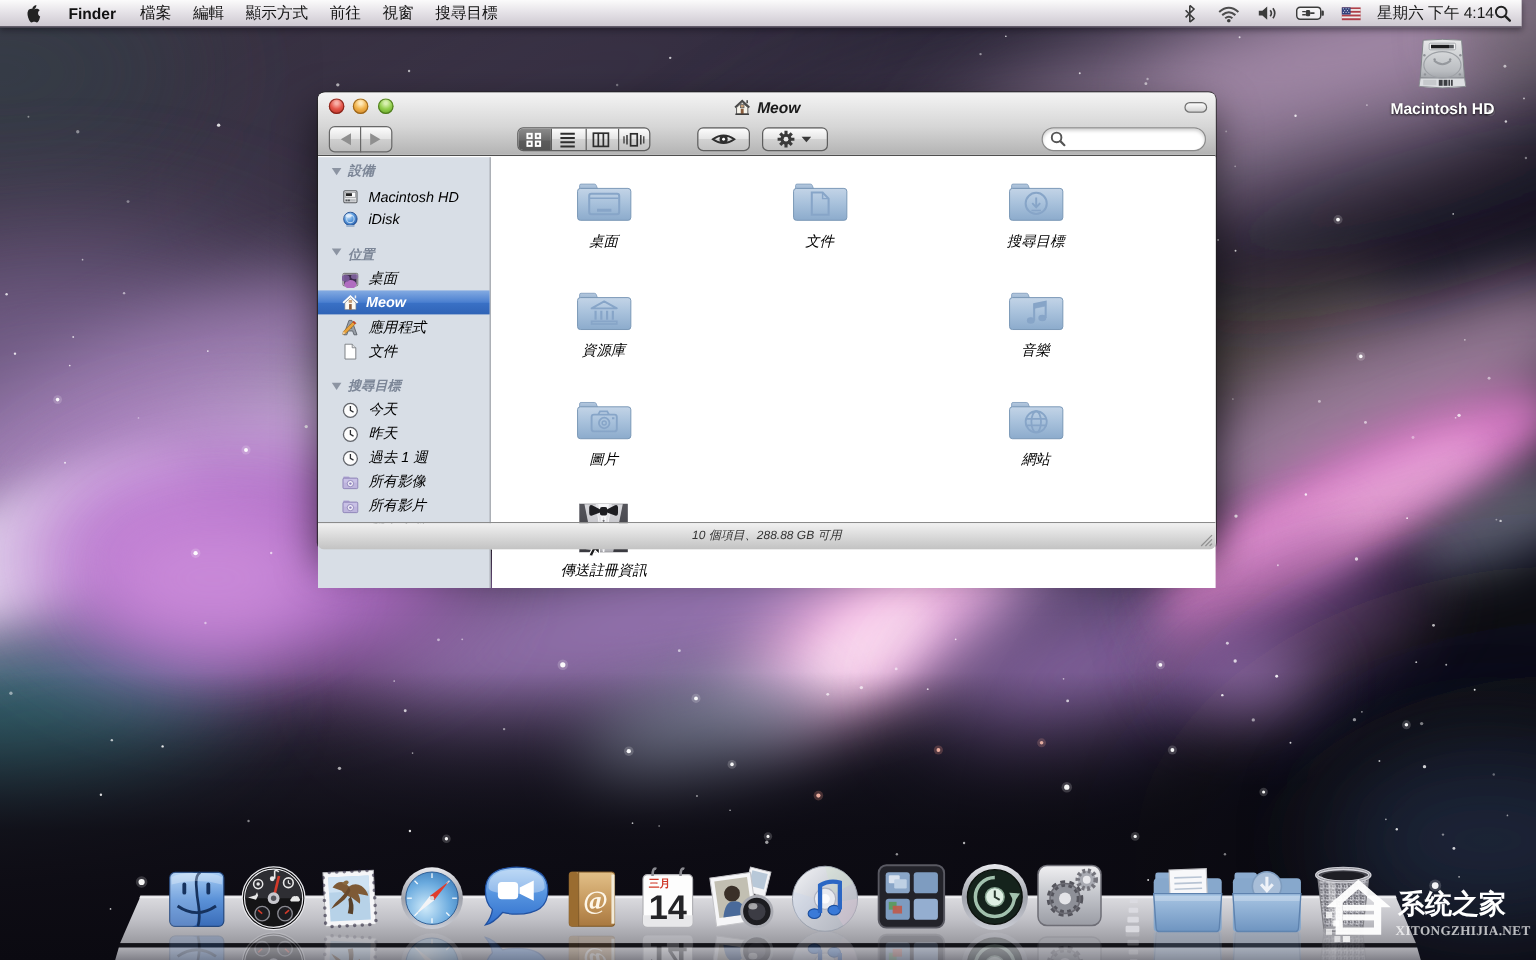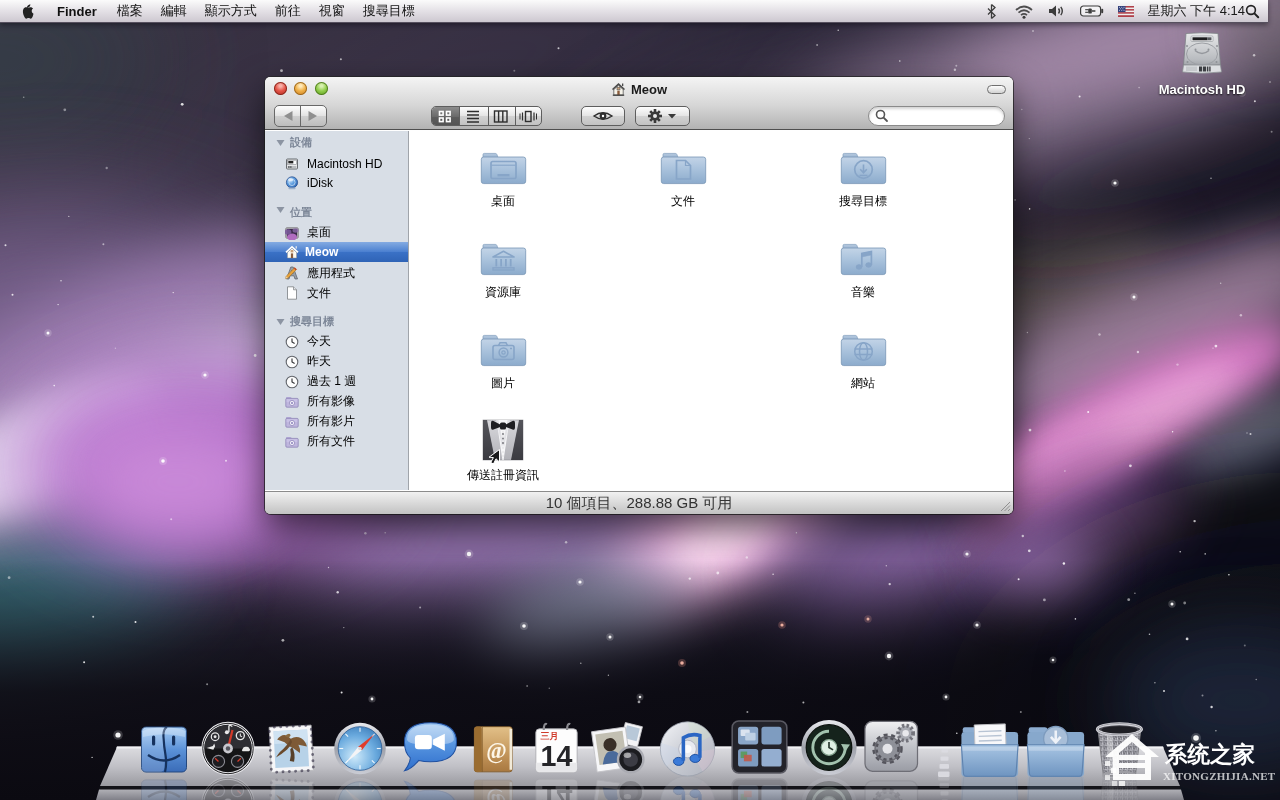--- a/index.html
+++ b/index.html
@@ -8,36 +8,36 @@
 #wall{position:absolute;left:0;top:0;width:1280px;height:800px;}
 
 #menubar{position:absolute;left:0;top:0;width:1268px;height:23px;
  background:linear-gradient(#fbfbfb,#e6e3e8 45%,#cdc8d0 100%);
  border-bottom:1px solid #56505e;box-shadow:0 2px 5px rgba(10,8,16,0.45);
  display:flex;align-items:center;font-size:13px;color:#111;}
 #menubar .mi{padding:0 9px;}
 #menubar .bold{font-weight:bold;padding:0 10px;}
 #mb-right{position:absolute;right:0;top:0;height:22px;display:flex;align-items:center;color:#1a1a1a;}
 
-#win{position:absolute;left:265px;top:77px;width:748px;height:437px;
+#win{position:absolute;left:265px;top:77px;width:748px;height:381px;
  border-radius:6px;background:#fff;
- box-shadow:0 14px 34px rgba(0,0,0,0.62), 0 0 0 1px rgba(40,40,40,0.75);}
+ box-shadow:0 14px 34px rgba(0,0,0,0.62), 0 0 0 1px rgba(40,40,40,0.75);font-style:italic;}
 #titlebar{position:absolute;left:0;top:0;width:100%;height:53px;
  border-radius:5px 5px 0 0;
  background:linear-gradient(#f4f4f4,#d6d6d6 55%,#b3b3b3 100%);
  border-bottom:1px solid #4f4f4f;}
 .tl{position:absolute;top:82px;width:13px;height:13px;border-radius:50%;}
 #sidebar{position:absolute;left:0;top:54px;width:144px;height:359px;
  background:#d8dee6;border-right:1px solid #a0a4aa;font-size:12px;color:#000;padding-left:42px;}
 #content{position:absolute;left:145px;top:54px;right:0;height:359px;background:#fff;}
 #statusbar{position:absolute;left:0;bottom:0;width:100%;height:23px;
  border-radius:0 0 5px 5px;
  background:linear-gradient(#f1f1f1,#c2c2c2);
  border-top:1px solid #8b8b8b;
- font-size:15px;color:#333;text-align:center;line-height:22px;}
+ font-size:10px;color:#333;text-align:center;line-height:22px;}
 .sit{position:absolute;left:20px;height:20px;display:flex;align-items:center;white-space:nowrap;}
 .sit .sico{margin-right:8px;}
 .shead{color:#7c8697;font-weight:bold;font-size:11px;}
 .sico{width:14px;height:14px;margin-right:6px;flex:0 0 14px;}
 
 .fitem{position:absolute;width:120px;text-align:center;}
 .flabel{font-size:12px;color:#000;margin-top:10px;line-height:12px;}
 .fsvg{display:block;margin:0 auto;}
 
 #dock{position:absolute;left:0;top:690px;width:1280px;height:110px;}

